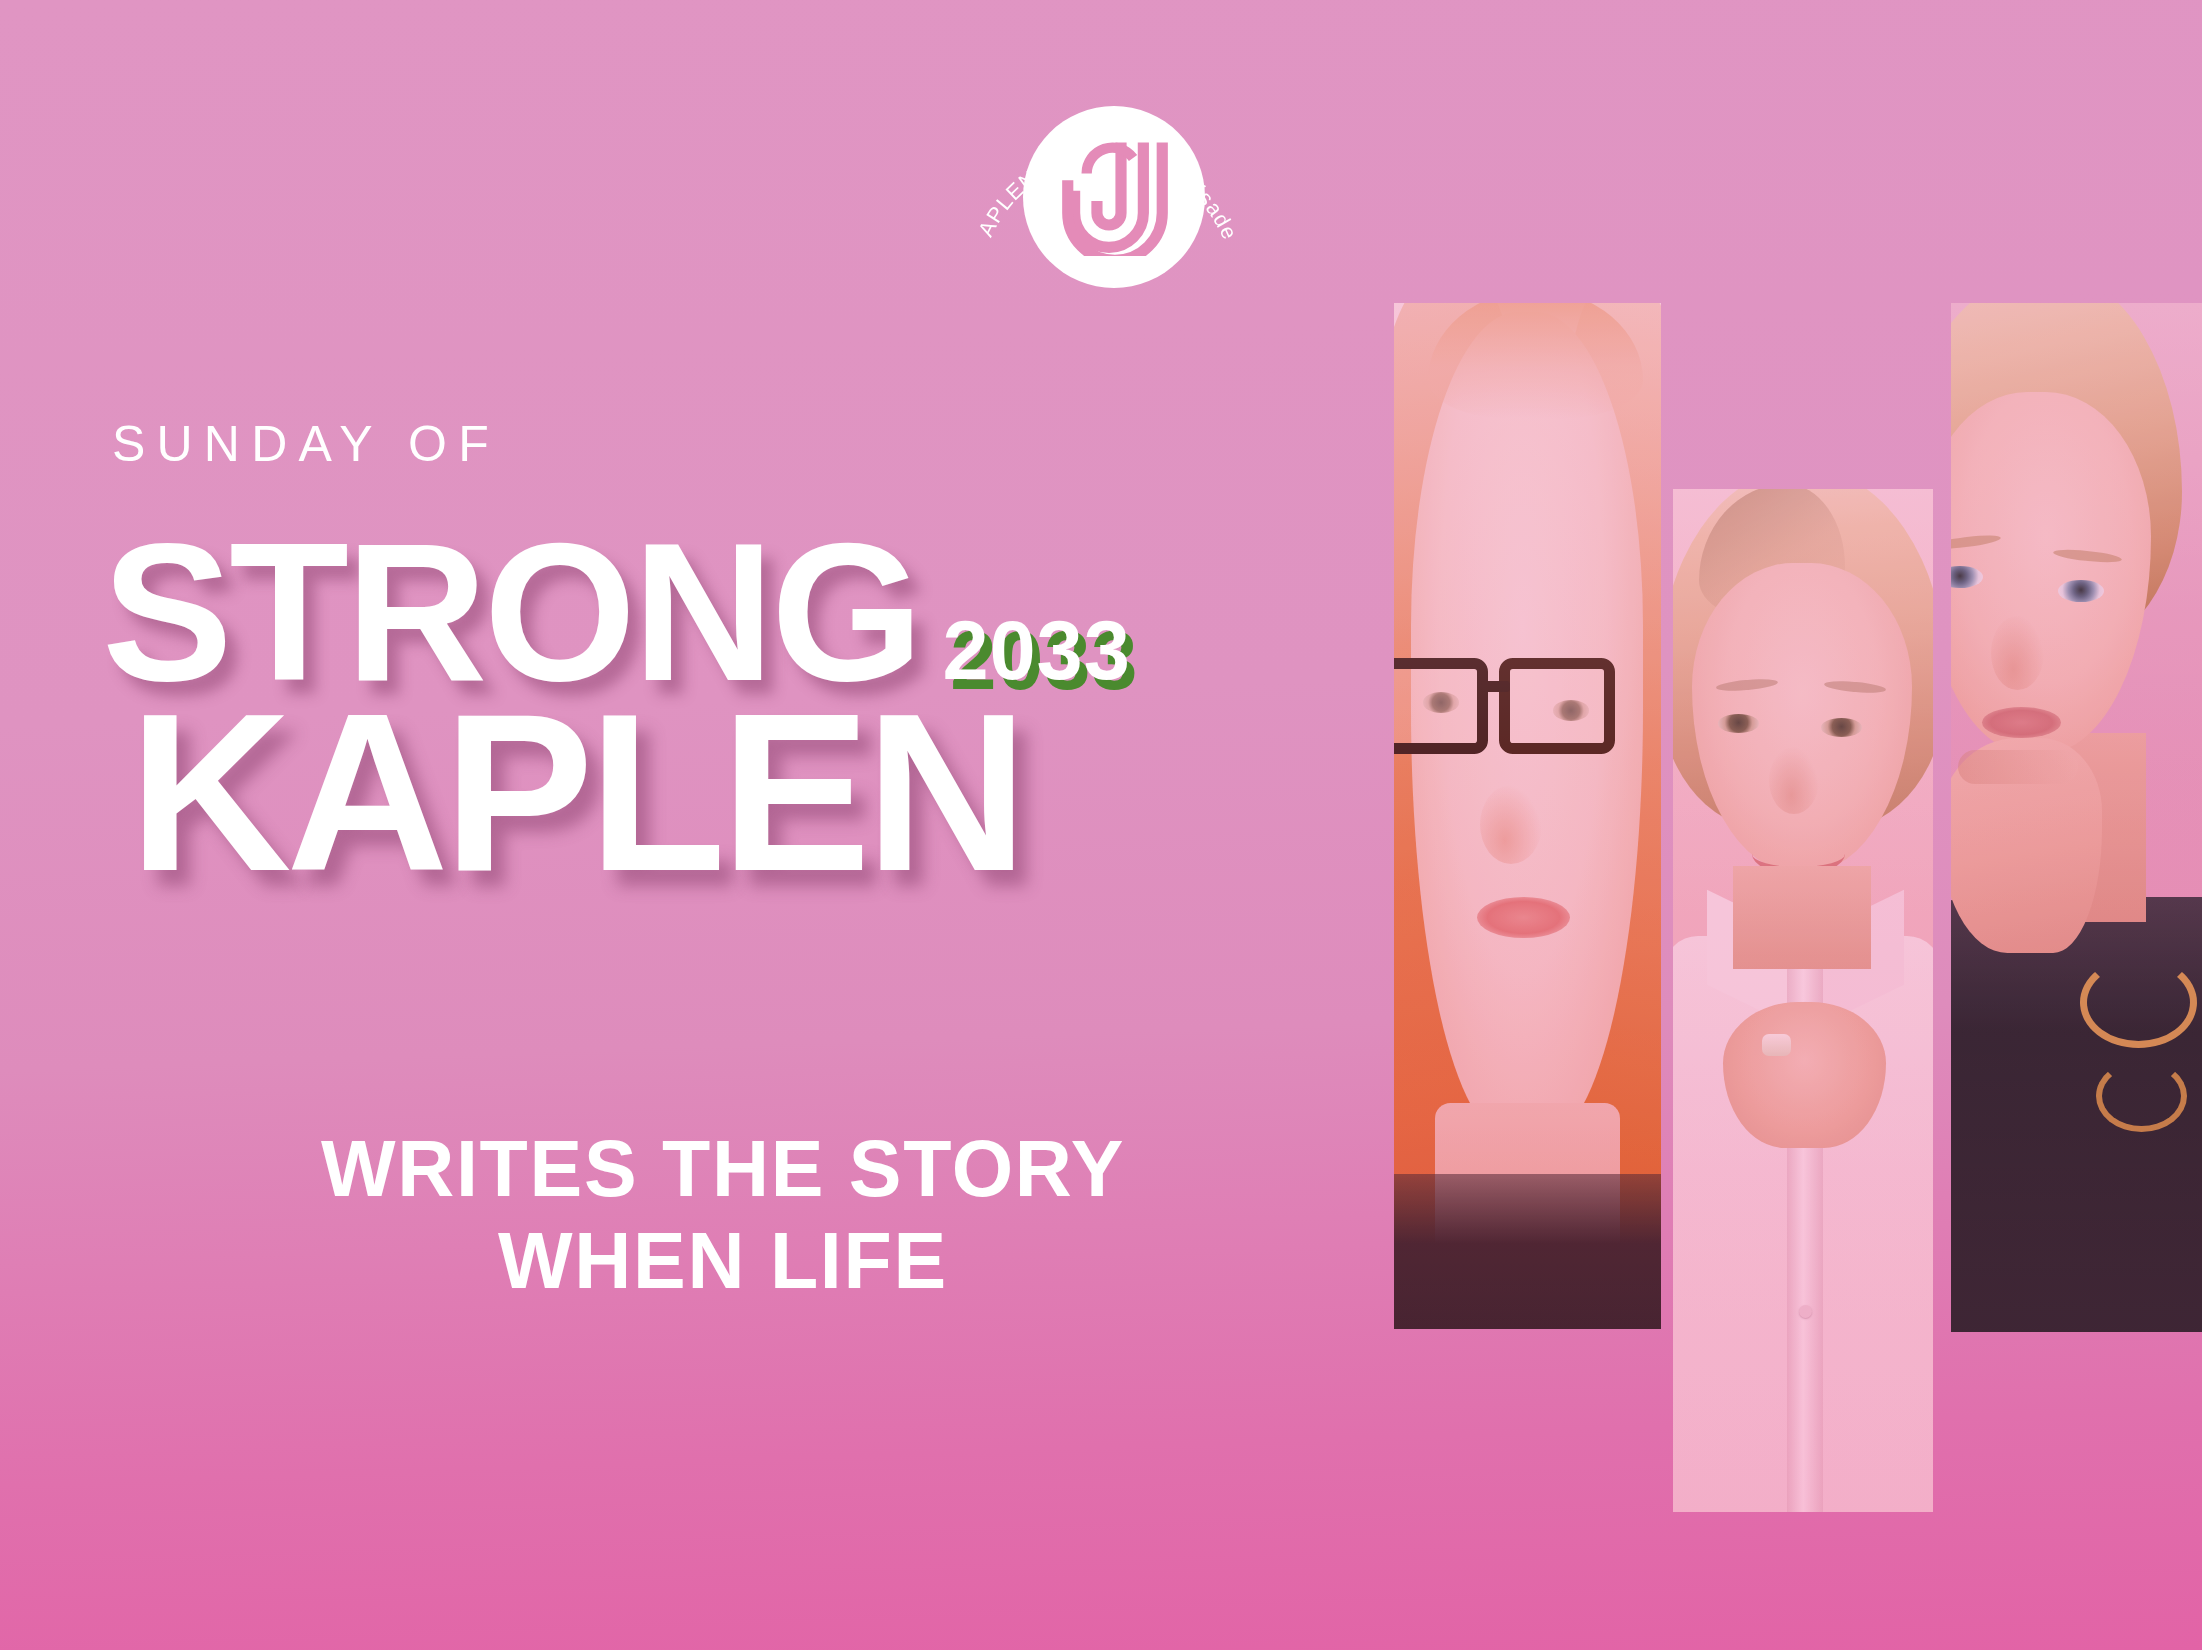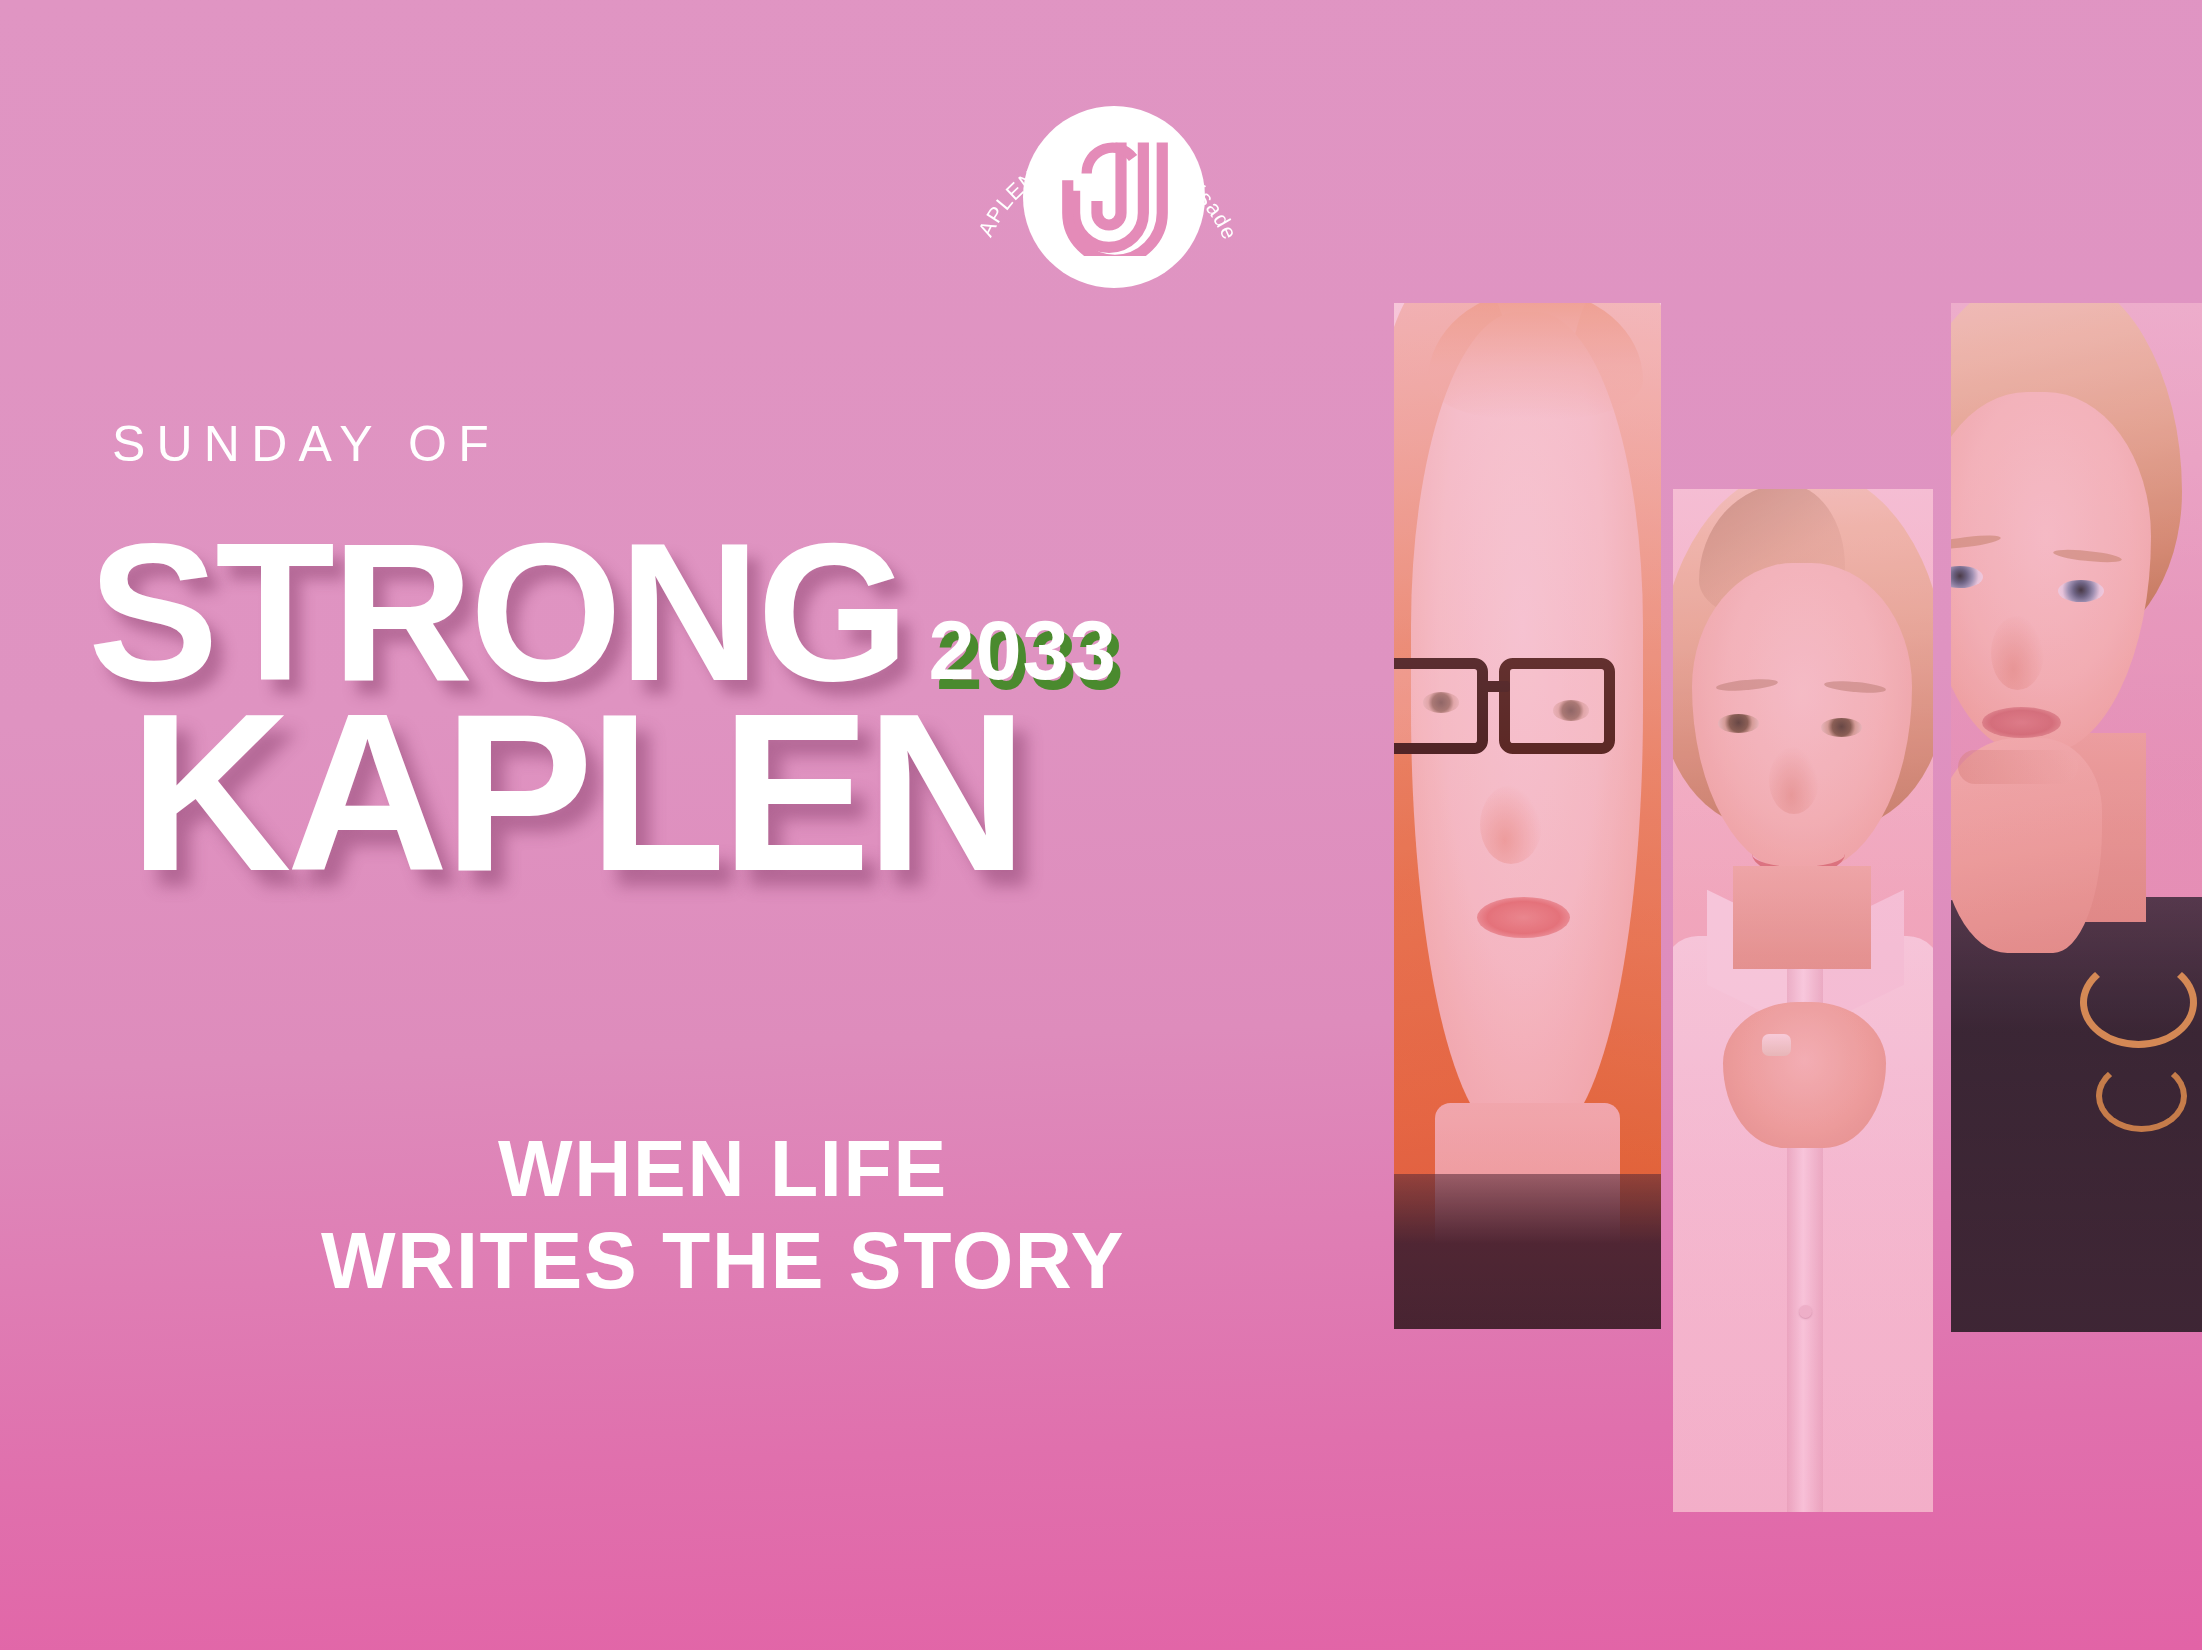--- a/index.html
+++ b/index.html
@@ -53,21 +53,21 @@
     left:112px; top:419px;
     color:#ffffff;
     font-size:50px;
     font-weight:400;
     letter-spacing:11.2px;
     line-height:1;
     white-space:nowrap;
   }
   .strong-row{
     position:absolute;
-    left:88px; top:515px;
+    left:102px; top:515px;
     white-space:nowrap;
     display:flex;
     align-items:flex-end;
   }
   .strong{
     color:#ffffff;
     font-size:196px;
     font-weight:700;
     letter-spacing:-3.4px;
     line-height:1;
@@ -276,22 +276,22 @@
   <div class="sunday-of">SUNDAY OF</div>
 
   <div class="strong-row">
     <span class="strong">STRONG</span>
     <span class="year">2033</span>
   </div>
 
   <div class="women">KAPLEN</div>
 
   <div class="tagline">
+    <div>WRITES THE STORY</div>
     <div>WHEN LIFE</div>
-    <div>WRITES THE STORY</div>
   </div>
 
   <div class="panel" id="panel-1">
     <div class="portrait">
       <div class="p1-bg"></div>
       <div class="p1-hair-l"></div>
       <div class="p1-hair-r"></div>
       <div class="p1-face"></div>
       <div class="p1-hairline"></div>
       <div class="p1-eye l"></div>

